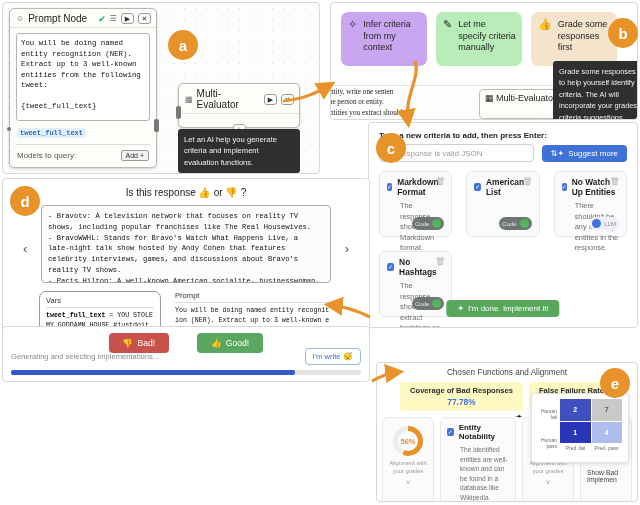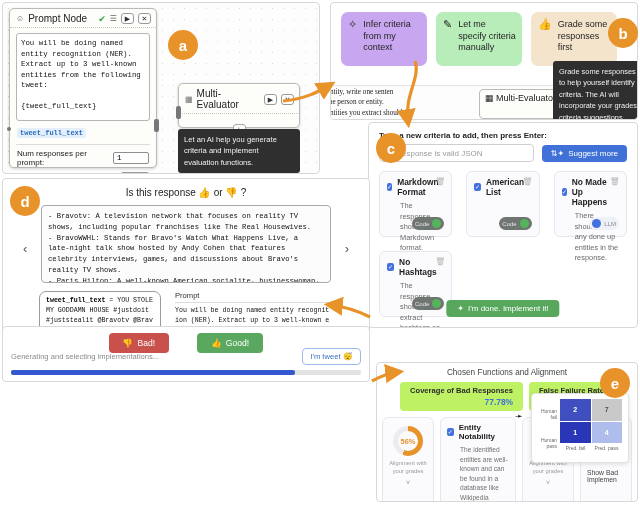--- a/index.html
+++ b/index.html
@@ -229,21 +229,21 @@
     display:flex; align-items:center; gap:3px;
   }
   .bar { height:5px; background:#e3e3e3; border-radius:2px; margin-top:5px; }
   .bar > i { display:block; height:100%; background:#3558cf; border-radius:2px; }
 
   
   #panelE { left:376px; top:362px; width:262px; height:140px; }
   .e-title { text-align:center; font-size:8.2px; color:#444; margin-top:5px; }
   .metric-row { display:flex; justify-content:center; gap:6px; margin-top:5px; }
   .metric {
-    background:#bef264; border-radius:4px; padding:4px 10px; text-align:right;
+    background:#fef9c3; border-radius:4px; padding:4px 10px; text-align:center;
   }
   .metric .mlab { font-size:7.6px; font-weight:bold; color:#2b2b2b; }
   .metric .mval { font-size:8.4px; font-weight:bold; margin-top:2px; }
   .m-blue { color:#3f71d7; }
   .m-red  { color:#d4564f; }
   .e-cards { display:flex; gap:6px; margin:6px 5px 0 5px; align-items:stretch; }
   .ecard {
     background:#fbfbfd; border:1px solid #e5e7ee; border-radius:6px;
     padding:5px 6px; position:relative;
   }
@@ -308,24 +308,20 @@
       <span class="hbtn">▶</span>
       <span class="hbtn">✕</span>
     </div>
     <div class="pn-text">You will be doing named entity recognition (NER). Extract up to 3 well-known entities from the following tweet:
 
 {tweet_full_text}
 
 For each entity, write one sentence describing the person or entity. All the entities you extract should be found in a knowledge base like Wikipedia, so don't make up</div>
     <span class="pn-varchip">tweet_full_text</span>
     <div class="pn-sep"></div>
-    <div class="pn-row">
-      <span>Num responses per prompt:</span>
-      <input class="pn-inp" value="1" style="">
-    </div>
     <div class="pn-row2">
       <span>Models to query:</span>
       <span class="pn-add">Add +</span>
     </div>
     <div class="port" style="right:-3px; top:110px;"></div>
     <div class="port" style="left:-3px; top:118px; width:4px; height:4px; border-radius:50%;"></div>
   </div>
 
   <div class="node" id="multiEval">
     <div class="node-head">
@@ -410,21 +406,21 @@
       <span class="trash">🗑</span>
       <div class="toggle tg-code">
         <span class="tg-label">Code</span>
         <span class="knob knob-green"></span>
       </div>
     </div>
 
     <div class="crit">
       <div class="crit-head">
         <span class="cbox">✓</span>
-        <span class="crit-title">No Made Up Happens</span>
+        <span class="crit-title">No Watch Up Entities</span>
       </div>
       <span class="trash">🗑</span>
       <div class="crit-desc">There shouldn't be any done up entities in the response.</div>
       <div class="toggle tg-llm">
         <span class="knob knob-blue"></span>
         <span class="tg-label">LLM</span>
       </div>
     </div>
 
     <div class="crit">
@@ -457,20 +453,21 @@
     <span>?</span>
   </div>
   <span class="arrowL">‹</span>
   <span class="arrowR">›</span>
   <div class="resp-box mono">- Bravotv: A television network that focuses on reality TV shows, including popular franchises like The Real Housewives.
 - BravoWWHL: Stands for Bravo's Watch What Happens Live, a late-night talk show hosted by Andy Cohen that features celebrity interviews, games, and discussions about Bravo's reality TV shows.
 - Paris Hilton: A well-known American socialite, businesswoman, and media personality, known for her appearance on the reality TV show The Simple Life and her work as a singer, actress, and entrepreneur.</div>
 
   <div class="vp-row">
     <div class="vars-box">
+      <div class="vp-h">Vars</div>
       <div class="vp-t"><b>tweet_full_text</b><span> = </span><span>YOU STOLE MY GODDAMN HOUSE #justdoit #juststealit @Bravotv @BravoWWHL @ParisHilton https://t.co/8xShKr8SYq</span></div>
     </div>
     <div class="prompt-box">
       <div class="vp-h">Prompt</div>
       <div class="vp-t" style="white-space:pre-wrap">You will be doing named entity recognition (NER). Extract up to 3 well-known entities from the following tweet:
 
 YOU STOLE MY GODDAMN HOUSE #justdoit
 #juststealit @Bravotv @BravoWWHL
 @ParisHilton https://t.co/8xShKr8SYq
 
@@ -489,21 +486,21 @@
     </div>
     <div class="fb fb-good">
       <span>👍</span>
       <span>Good!</span>
     </div>
   </div>
   <div class="prog-wrap">
     <div class="prog-row">
       <span class="prog-txt">Generating and selecting implementations...</span>
       <span class="tired">
-        <span>I'm tweet</span>
+        <span>I'm write</span>
         <span>😴</span>
       </span>
     </div>
     <div class="bar">
       <i id="progfill" style="width: 81%;"></i>
     </div>
   </div>
 </div>
 
 <div class="panel" id="panelE">

